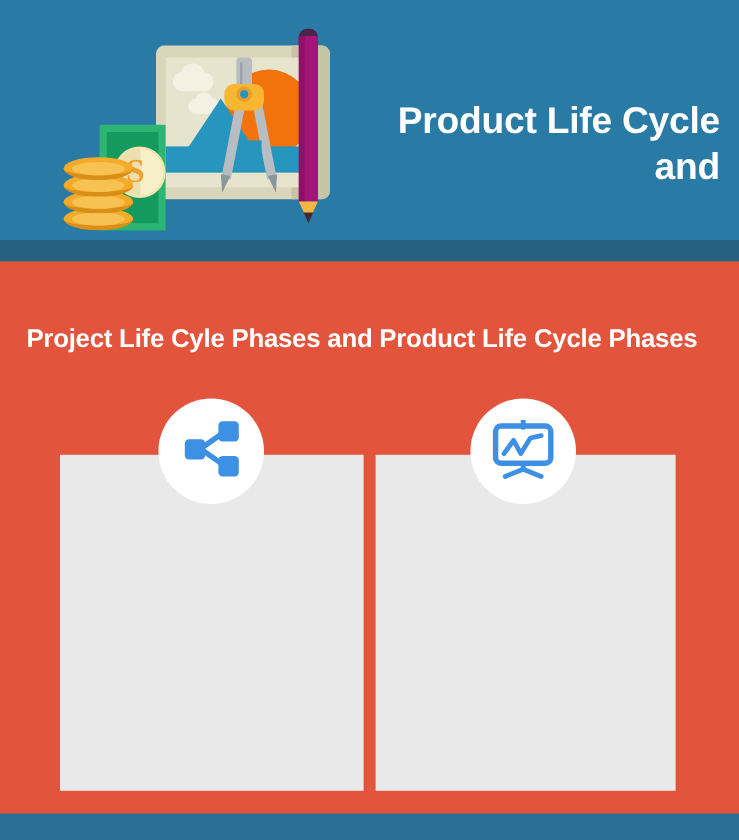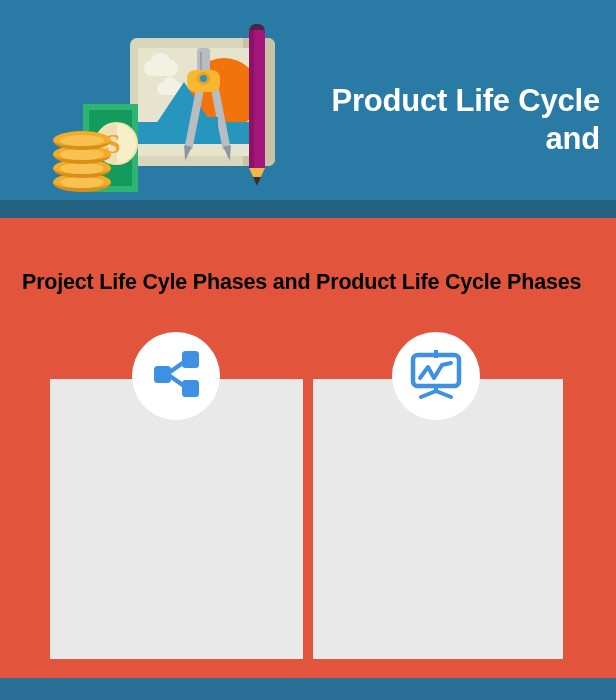--- a/index.html
+++ b/index.html
@@ -175,21 +175,21 @@
     margin-top:44px;
   }
 
   
   .body-area {
     position:absolute; left:0; top:218px; width:616px; height:460px;
     background:#e2553c;
   }
   .section-title {
     position:absolute; left:22px; top:270px; width:580px;
-    color:#000000; font-size:21.5px; font-weight:bold;
+    color:#ffffff; font-size:21.5px; font-weight:bold;
     letter-spacing:-0.2px;
   }
 
   .card {
     position:absolute; top:379px; height:280px;
     background:#e9e9e9;
   }
   .card.left  { left:50px;  width:253px; }
   .card.right { left:313px; width:250px; }
 

